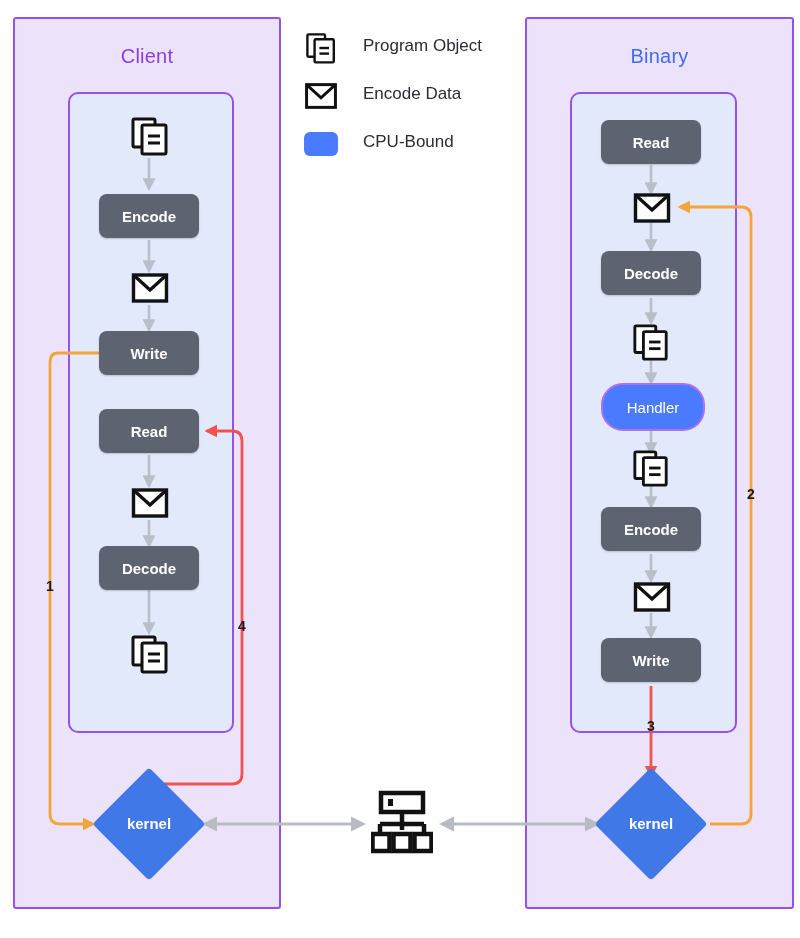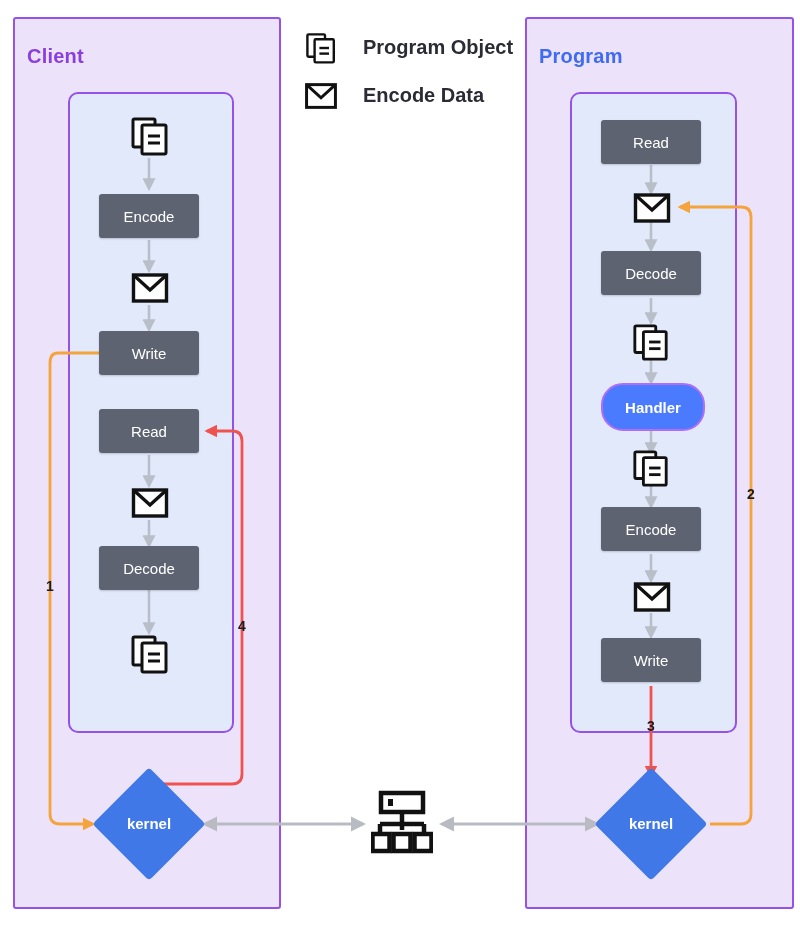--- a/index.html
+++ b/index.html
@@ -6,77 +6,77 @@
   body{width:800px;height:938px;position:relative;overflow:hidden;
        font-family:"Liberation Sans","DejaVu Sans",sans-serif;}
 
   #stage{position:absolute;left:0;top:0;width:800px;height:938px;}
 
   
   .group{position:absolute;background:#ece3fb;border:2.5px solid #9452e8;border-radius:3px;}
   #client-group{left:13px;top:17px;width:264px;height:888px;}
   #server-group{left:525px;top:17px;width:265px;height:888px;}
 
-  .group-title{position:absolute;width:100%;top:26px;
-               font-size:20px;font-weight:bold;letter-spacing:.2px;margin-left:12px;}
+  .group-title{position:absolute;width:100%;text-align:center;top:26px;
+               font-size:20px;font-weight:normal;letter-spacing:.2px;}
   #client-title{color:#8b3ee0;}
   #server-title{color:#3f6bf2;}
 
   
   .inner{position:absolute;background:#e2e9fb;border:2px solid #9452e8;border-radius:10px;}
   #client-inner{left:68px;top:92px;width:162px;height:637px;}
   #server-inner{left:570px;top:92px;width:163px;height:637px;}
 
   
-  .step{position:absolute;background:#5d6370;border-radius:3px;
-        color:#ffffff;font-size:15px;font-weight:normal;
+  .step{position:absolute;background:#5d6370;border-radius:8px;
+        color:#ffffff;font-size:15px;font-weight:bold;
         display:flex;align-items:center;justify-content:center;
         box-shadow:0 1px 2px rgba(0,0,0,.18);}
 
   .handler{position:absolute;background:#4a7afd;border:2.5px solid #b06ef5;
-           border-radius:22px;color:#ffffff;font-size:15px;font-weight:bold;
+           border-radius:22px;color:#ffffff;font-size:15px;font-weight:normal;
            display:flex;align-items:center;justify-content:center;}
 
   
   .diamond{position:absolute;width:80px;height:80px;background:#4178e8;
            transform:rotate(45deg);border-radius:4px;}
   .diamond-label{position:absolute;width:120px;text-align:center;
                  color:#ffffff;font-size:15px;font-weight:bold;}
 
   
   .icon{position:absolute;}
 
   
   #legend{position:absolute;left:303px;top:24px;width:215px;}
   .legend-row{position:relative;height:48px;}
   .legend-swatch{position:absolute;left:0;top:6px;width:36px;height:36px;
                  display:flex;align-items:center;justify-content:center;}
   .legend-chip{width:34px;height:24px;border-radius:6px;}
-  .legend-text{position:absolute;left:60px;top:12px;font-size:20px;
-               font-weight:bold;color:#2b2b35;white-space:nowrap;}
+  .legend-text{position:absolute;left:60px;top:12px;font-size:17px;
+               font-weight:normal;color:#2b2b35;white-space:nowrap;}
 
   
   .flow-num{position:absolute;font-size:14px;font-weight:bold;color:#1b1b22;
             background:transparent;text-align:center;width:20px;}
 
   svg.overlay{position:absolute;left:0;top:0;width:800px;height:938px;
               pointer-events:none;}
 </style>
 </head>
 <body>
 
 <div id="stage">
 
   <div class="group" id="client-group">
     <div class="group-title" id="client-title">Client</div>
   </div>
   <div class="inner" id="client-inner"></div>
 
   <div class="group" id="server-group">
-    <div class="group-title" id="server-title">Program</div>
+    <div class="group-title" id="server-title">Binary</div>
   </div>
   <div class="inner" id="server-inner"></div>
 
   <svg class="overlay">
     <defs>
       <marker id="g-arrow" viewBox="0 0 10 10" refX="7.5" refY="5" markerWidth="5" markerHeight="5" orient="auto-start-reverse">
         <path d="M 0 0 L 10 5 L 0 10 z" fill="#b9bfc9"></path>
       </marker>
       <marker id="o-arrow" viewBox="0 0 10 10" refX="8" refY="5" markerWidth="4.6" markerHeight="4.6" orient="auto-start-reverse">
         <path d="M 0 0 L 10 5 L 0 10 z" fill="#f5a33c"></path>
@@ -272,18 +272,24 @@
     <div class="legend-row">
       <div class="legend-swatch">
         <svg width="34" height="28" viewBox="0 0 38 32">
           <rect x="2.5" y="3" width="33" height="26" fill="#fff" stroke="#111" stroke-width="3.4"></rect>
           <path d="M 2.5 3 L 19 18 L 35.5 3" fill="none" stroke="#111" stroke-width="3.4"></path>
         </svg>
       </div>
       <div class="legend-text">Encode Data</div>
     </div>
 
+    <div class="legend-row">
+      <div class="legend-swatch">
+        <div class="legend-chip" style="background:#4a7afd;"></div>
+      </div>
+      <div class="legend-text">CPU-Bound</div>
+    </div>
 
 
 
   </div>
 
 </div>
 
 </body></html>

